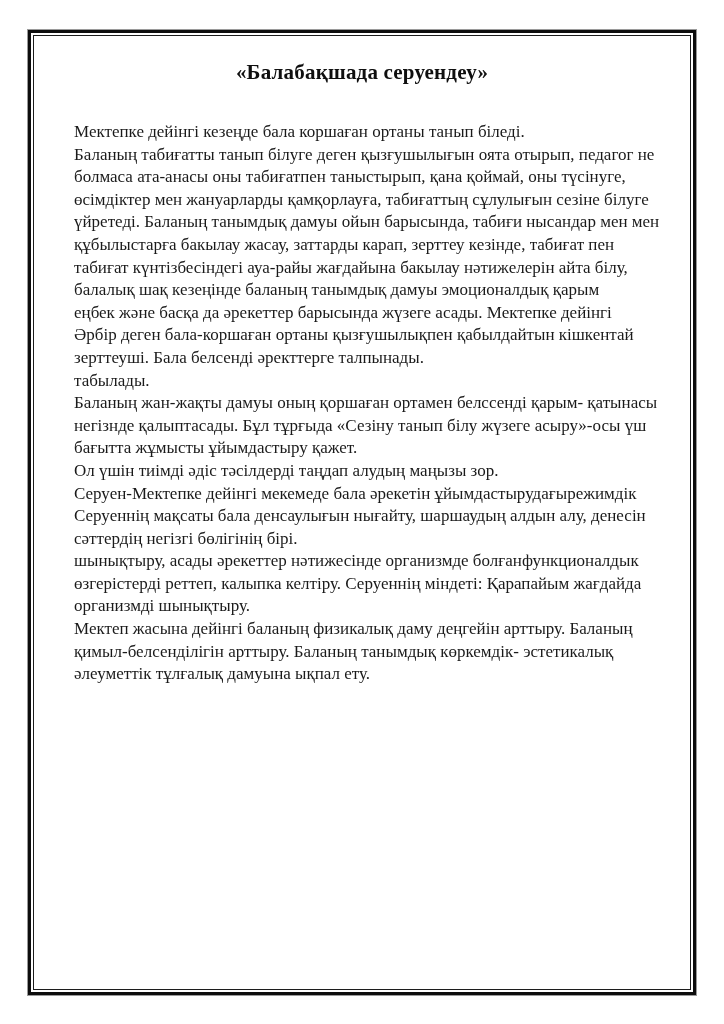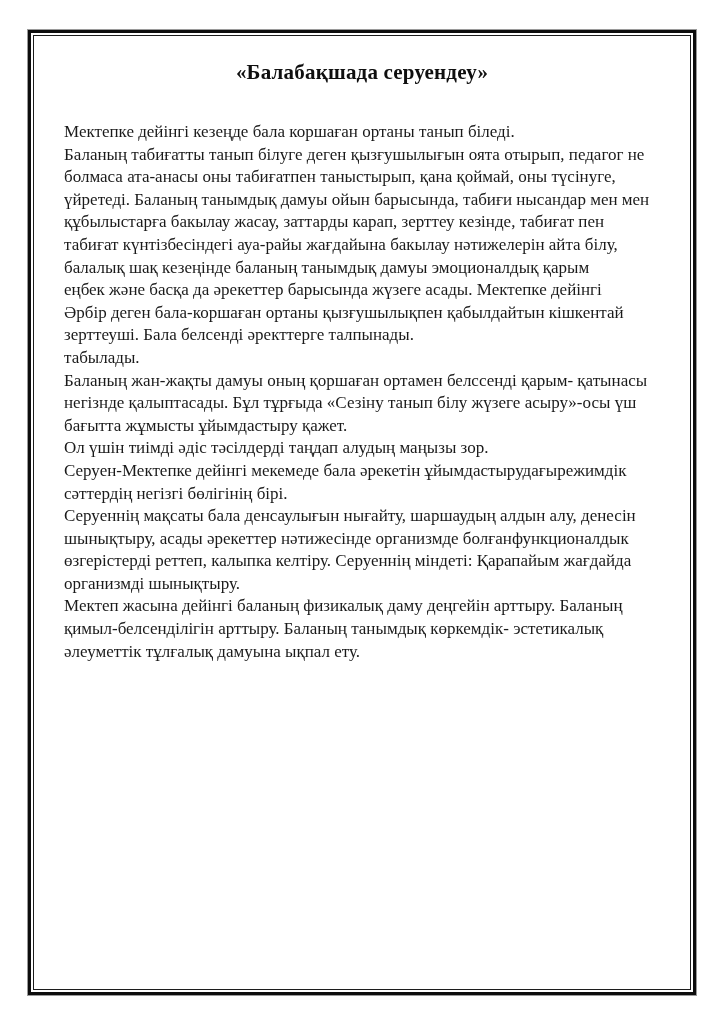--- a/index.html
+++ b/index.html
@@ -43,49 +43,51 @@
     color: #0f0f0f;
     letter-spacing: 0.2px;
   }
   .doc-body {
     margin: 36px 26px 0 30px;
     font-size: 17px;
     line-height: 22.6px;
   }
   .text-line {
     white-space: nowrap;
+    margin-left: 10px;
   }
 </style>
 </head>
 <body>
 
 <div class="sheet">
   <div class="frame-outer">
     <div class="frame-thick">
       <div class="frame-thin">
         <h1 class="doc-title">«Балабақшада серуендеу»</h1>
         <div class="doc-body">
             <div class="text-line">Мектепке дейінгі кезеңде бала коршаған ортаны танып біледі.</div>
             <div class="text-line">Баланың табиғатты танып білуге деген қызғушылығын оята отырып, педагог не</div>
             <div class="text-line">болмаса ата-анасы оны табиғатпен таныстырып, қана қоймай, оны түсінуге,</div>
+            <div class="text-line">өсімдіктер мен жануарларды қамқорлауға, табиғаттың сұлулығын сезіне білуге</div>
             <div class="text-line">үйретеді. Баланың танымдық дамуы ойын барысында, табиғи нысандар мен мен</div>
             <div class="text-line">құбылыстарға бакылау жасау, заттарды карап, зерттеу кезінде, табиғат пен</div>
             <div class="text-line">табиғат күнтізбесіндегі ауа-райы жағдайына бакылау нәтижелерін айта білу,</div>
             <div class="text-line">балалық шақ кезеңінде баланың танымдық дамуы эмоционалдық қарым</div>
             <div class="text-line">еңбек және басқа да әрекеттер барысында жүзеге асады. Мектепке дейінгі</div>
             <div class="text-line">Әрбір деген бала-коршаған ортаны қызғушылықпен қабылдайтын кішкентай</div>
             <div class="text-line">зерттеуші. Бала белсенді әректтерге талпынады.</div>
             <div class="text-line">табылады.</div>
             <div class="text-line">Баланың жан-жақты дамуы оның қоршаған ортамен белссенді қарым- қатынасы</div>
             <div class="text-line">негізнде қалыптасады. Бұл тұрғыда «Сезіну танып білу жүзеге асыру»-осы үш</div>
             <div class="text-line">бағытта жұмысты ұйымдастыру қажет.</div>
             <div class="text-line">Ол үшін тиімді әдіс тәсілдерді таңдап алудың маңызы зор.</div>
             <div class="text-line">Серуен-Мектепке дейінгі мекемеде бала әрекетін ұйымдастырудағырежимдік</div>
+            <div class="text-line">Серуеннің мақсаты бала денсаулығын нығайту, шаршаудың алдын алу, денесін</div>
             <div class="text-line">сәттердің негізгі бөлігінің бірі.</div>
-            <div class="text-line">Серуеннің мақсаты бала денсаулығын нығайту, шаршаудың алдын алу, денесін</div>
             <div class="text-line">шынықтыру, асады әрекеттер нәтижесінде организмде болғанфункционалдык</div>
             <div class="text-line">өзгерістерді реттеп, калыпка келтіру. Серуеннің міндеті: Қарапайым жағдайда</div>
             <div class="text-line">организмді шынықтыру.</div>
             <div class="text-line">Мектеп жасына дейінгі баланың физикалық даму деңгейін арттыру. Баланың</div>
             <div class="text-line">қимыл-белсенділігін арттыру. Баланың танымдық көркемдік- эстетикалық</div>
             <div class="text-line">әлеуметтік тұлғалық дамуына ықпал ету.</div>
           </div>
       </div>
     </div>
   </div>

